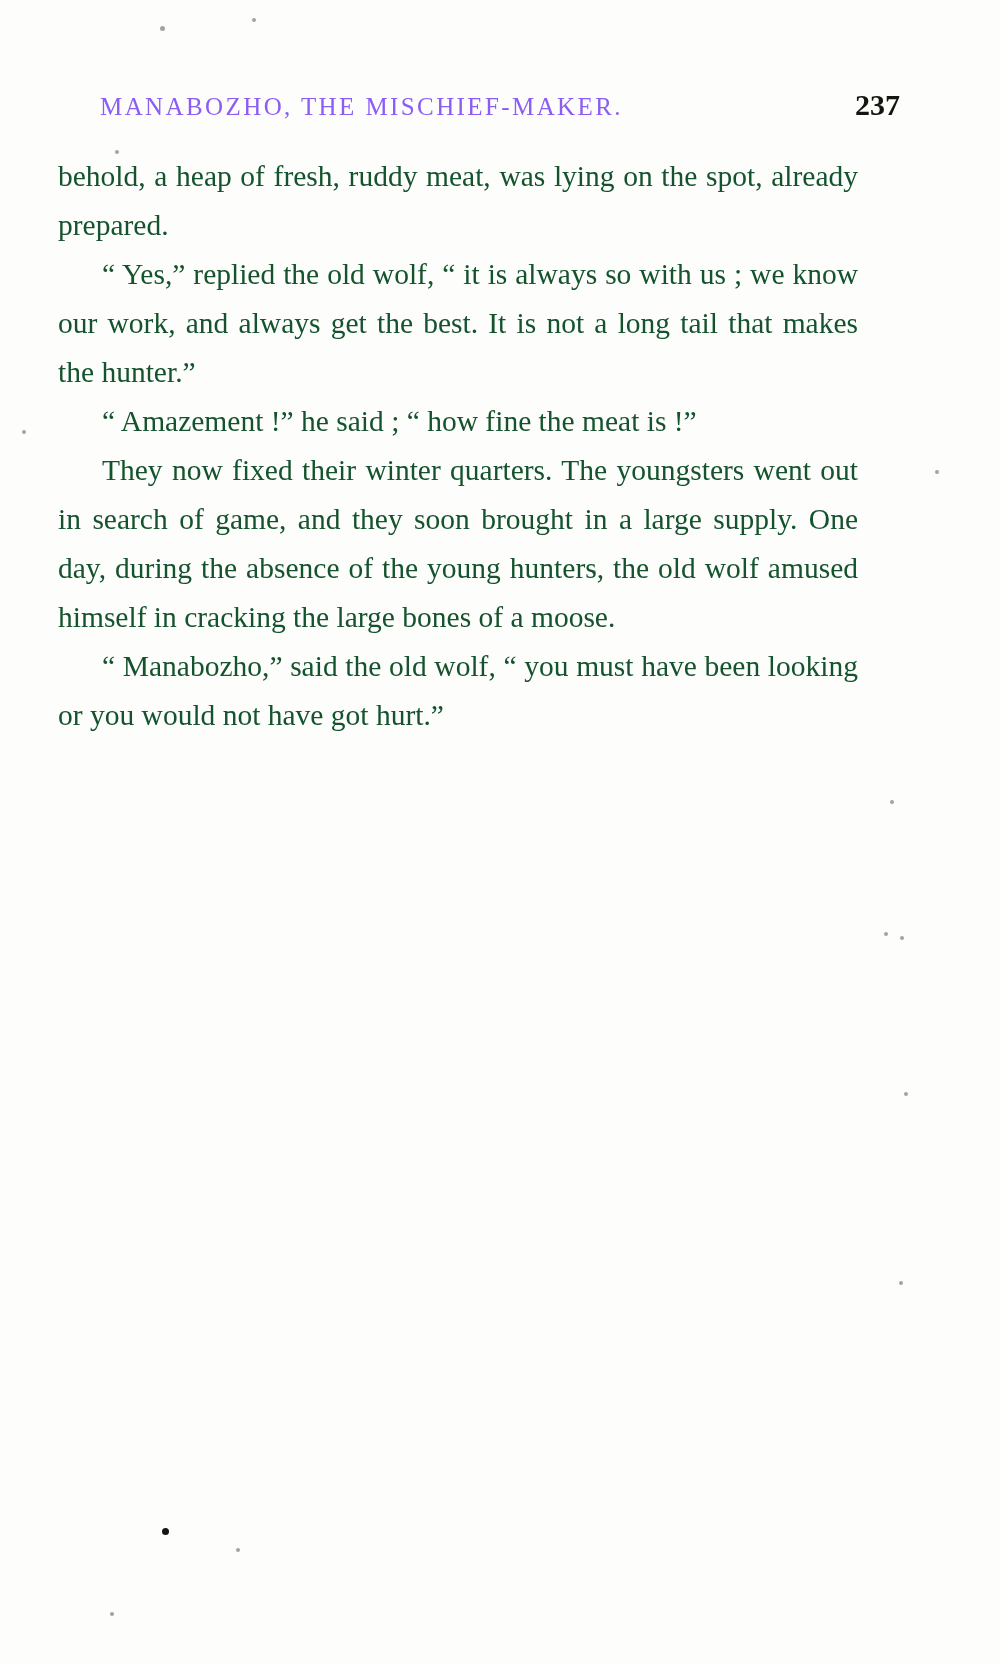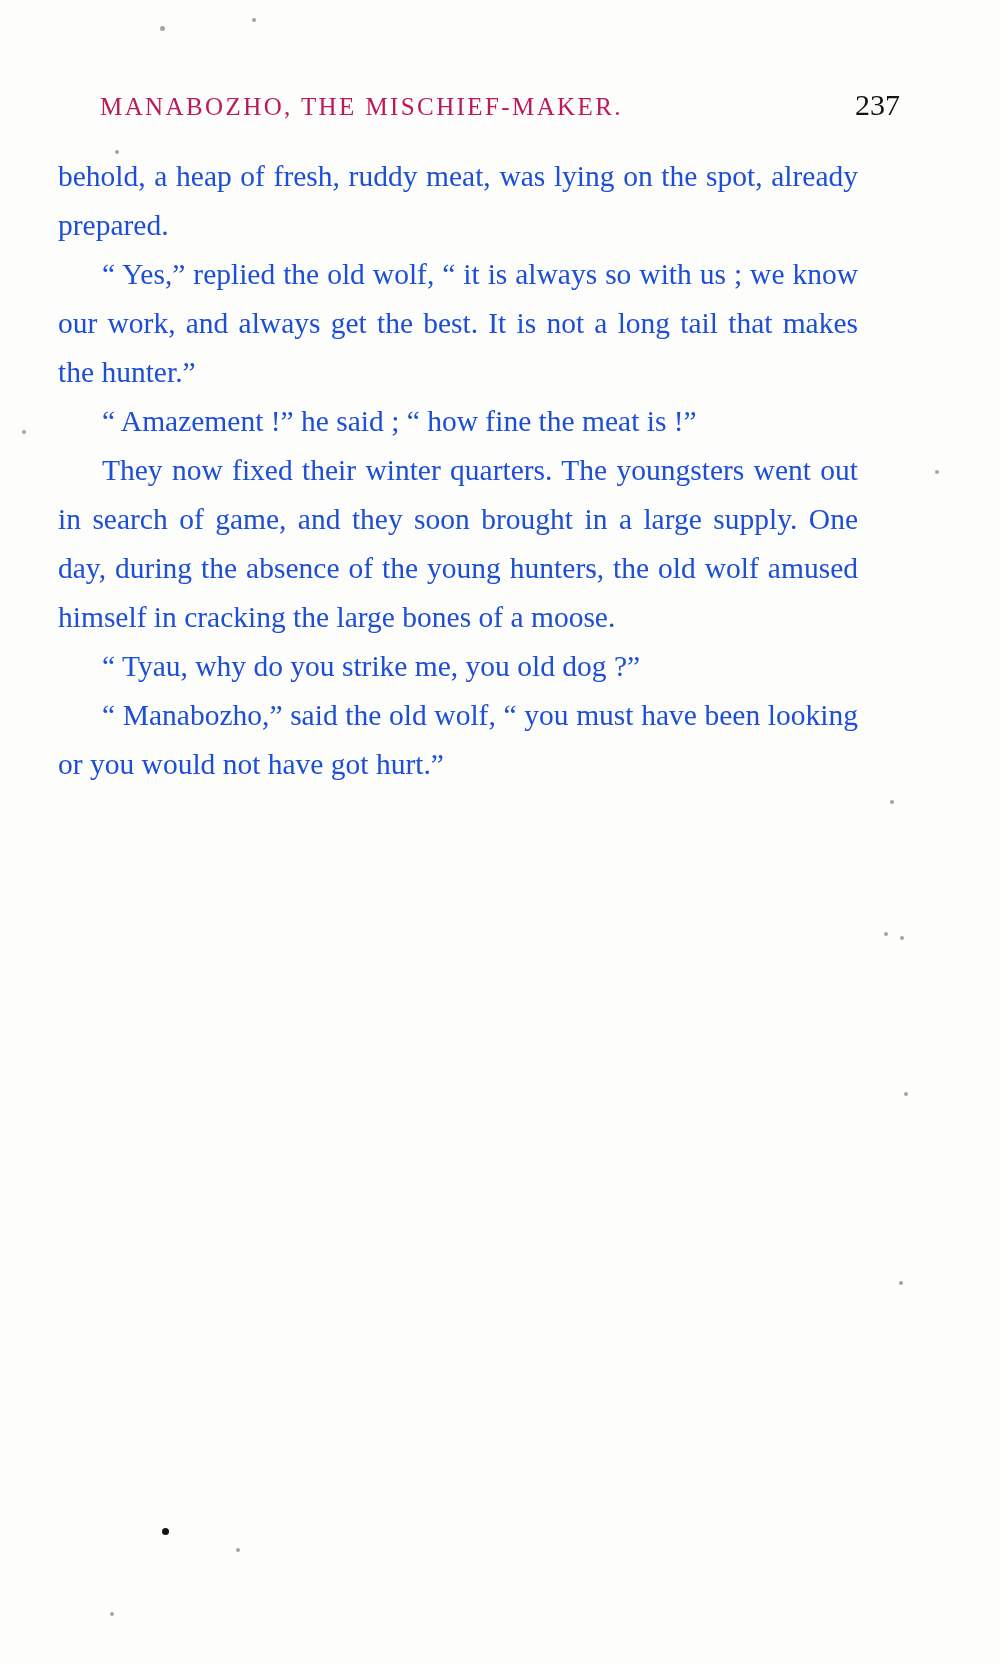--- a/index.html
+++ b/index.html
@@ -37,38 +37,38 @@
     width: 800px;
     display: flex;
     align-items: baseline;
     justify-content: space-between;
   }
   .running-head .rh-title {
     font-size: 25px;
     letter-spacing: 2.4px;
     font-variant: normal;
     text-transform: uppercase;
-    color: #be185d;
+    color: #8b5cf6;
     white-space: nowrap;
   }
   .running-head .rh-folio {
     font-size: 30px;
-    font-weight: normal;
+    font-weight: bold;
     color: #15150f;
     letter-spacing: 0px;
     padding-left: 18px;
   }
   .body-text {
     position: absolute;
     top: 152px;
     left: 58px;
     width: 800px;
     font-size: 29.5px;
     line-height: 49px;
-    color: #1d4ed8;
+    color: #14532d;
     text-align: justify;
   }
   .body-text p {
     margin: 0;
     text-indent: 44px;
     text-align: justify;
     text-justify: inter-word;
   }
   .body-text p.noindent {
     text-indent: 0;
@@ -108,18 +108,17 @@
   <div class="running-head">
     <span class="rh-title">MANABOZHO, THE MISCHIEF-MAKER.</span>
     <span class="rh-folio">237</span>
   </div>
 
   <div class="body-text">
     <p class="noindent">behold, a heap of fresh, ruddy meat, was lying on the spot, already prepared.</p>
     <p>“ Yes,” replied the old wolf, “ it is always so with us ; we know our work, and always get the best.   It is not a long tail that makes the hunter.”</p>
     <p>“ Amazement !” he said ; “ how fine the meat is !”</p>
     <p>They now fixed their winter quarters.   The youngsters went out in search of game, and they soon brought in a large supply.   One day, during the absence of the young hunters, the old wolf amused himself in cracking the large bones of a moose.</p>
-    <p>“ Tyau, why do you strike me, you old dog ?”</p>
     <p>“ Manabozho,” said the old wolf, “ you must have been looking or you would not have got hurt.”</p>
   </div>
 
   <div class="bottom-dot"></div>
 </div>
 
 </body></html>

